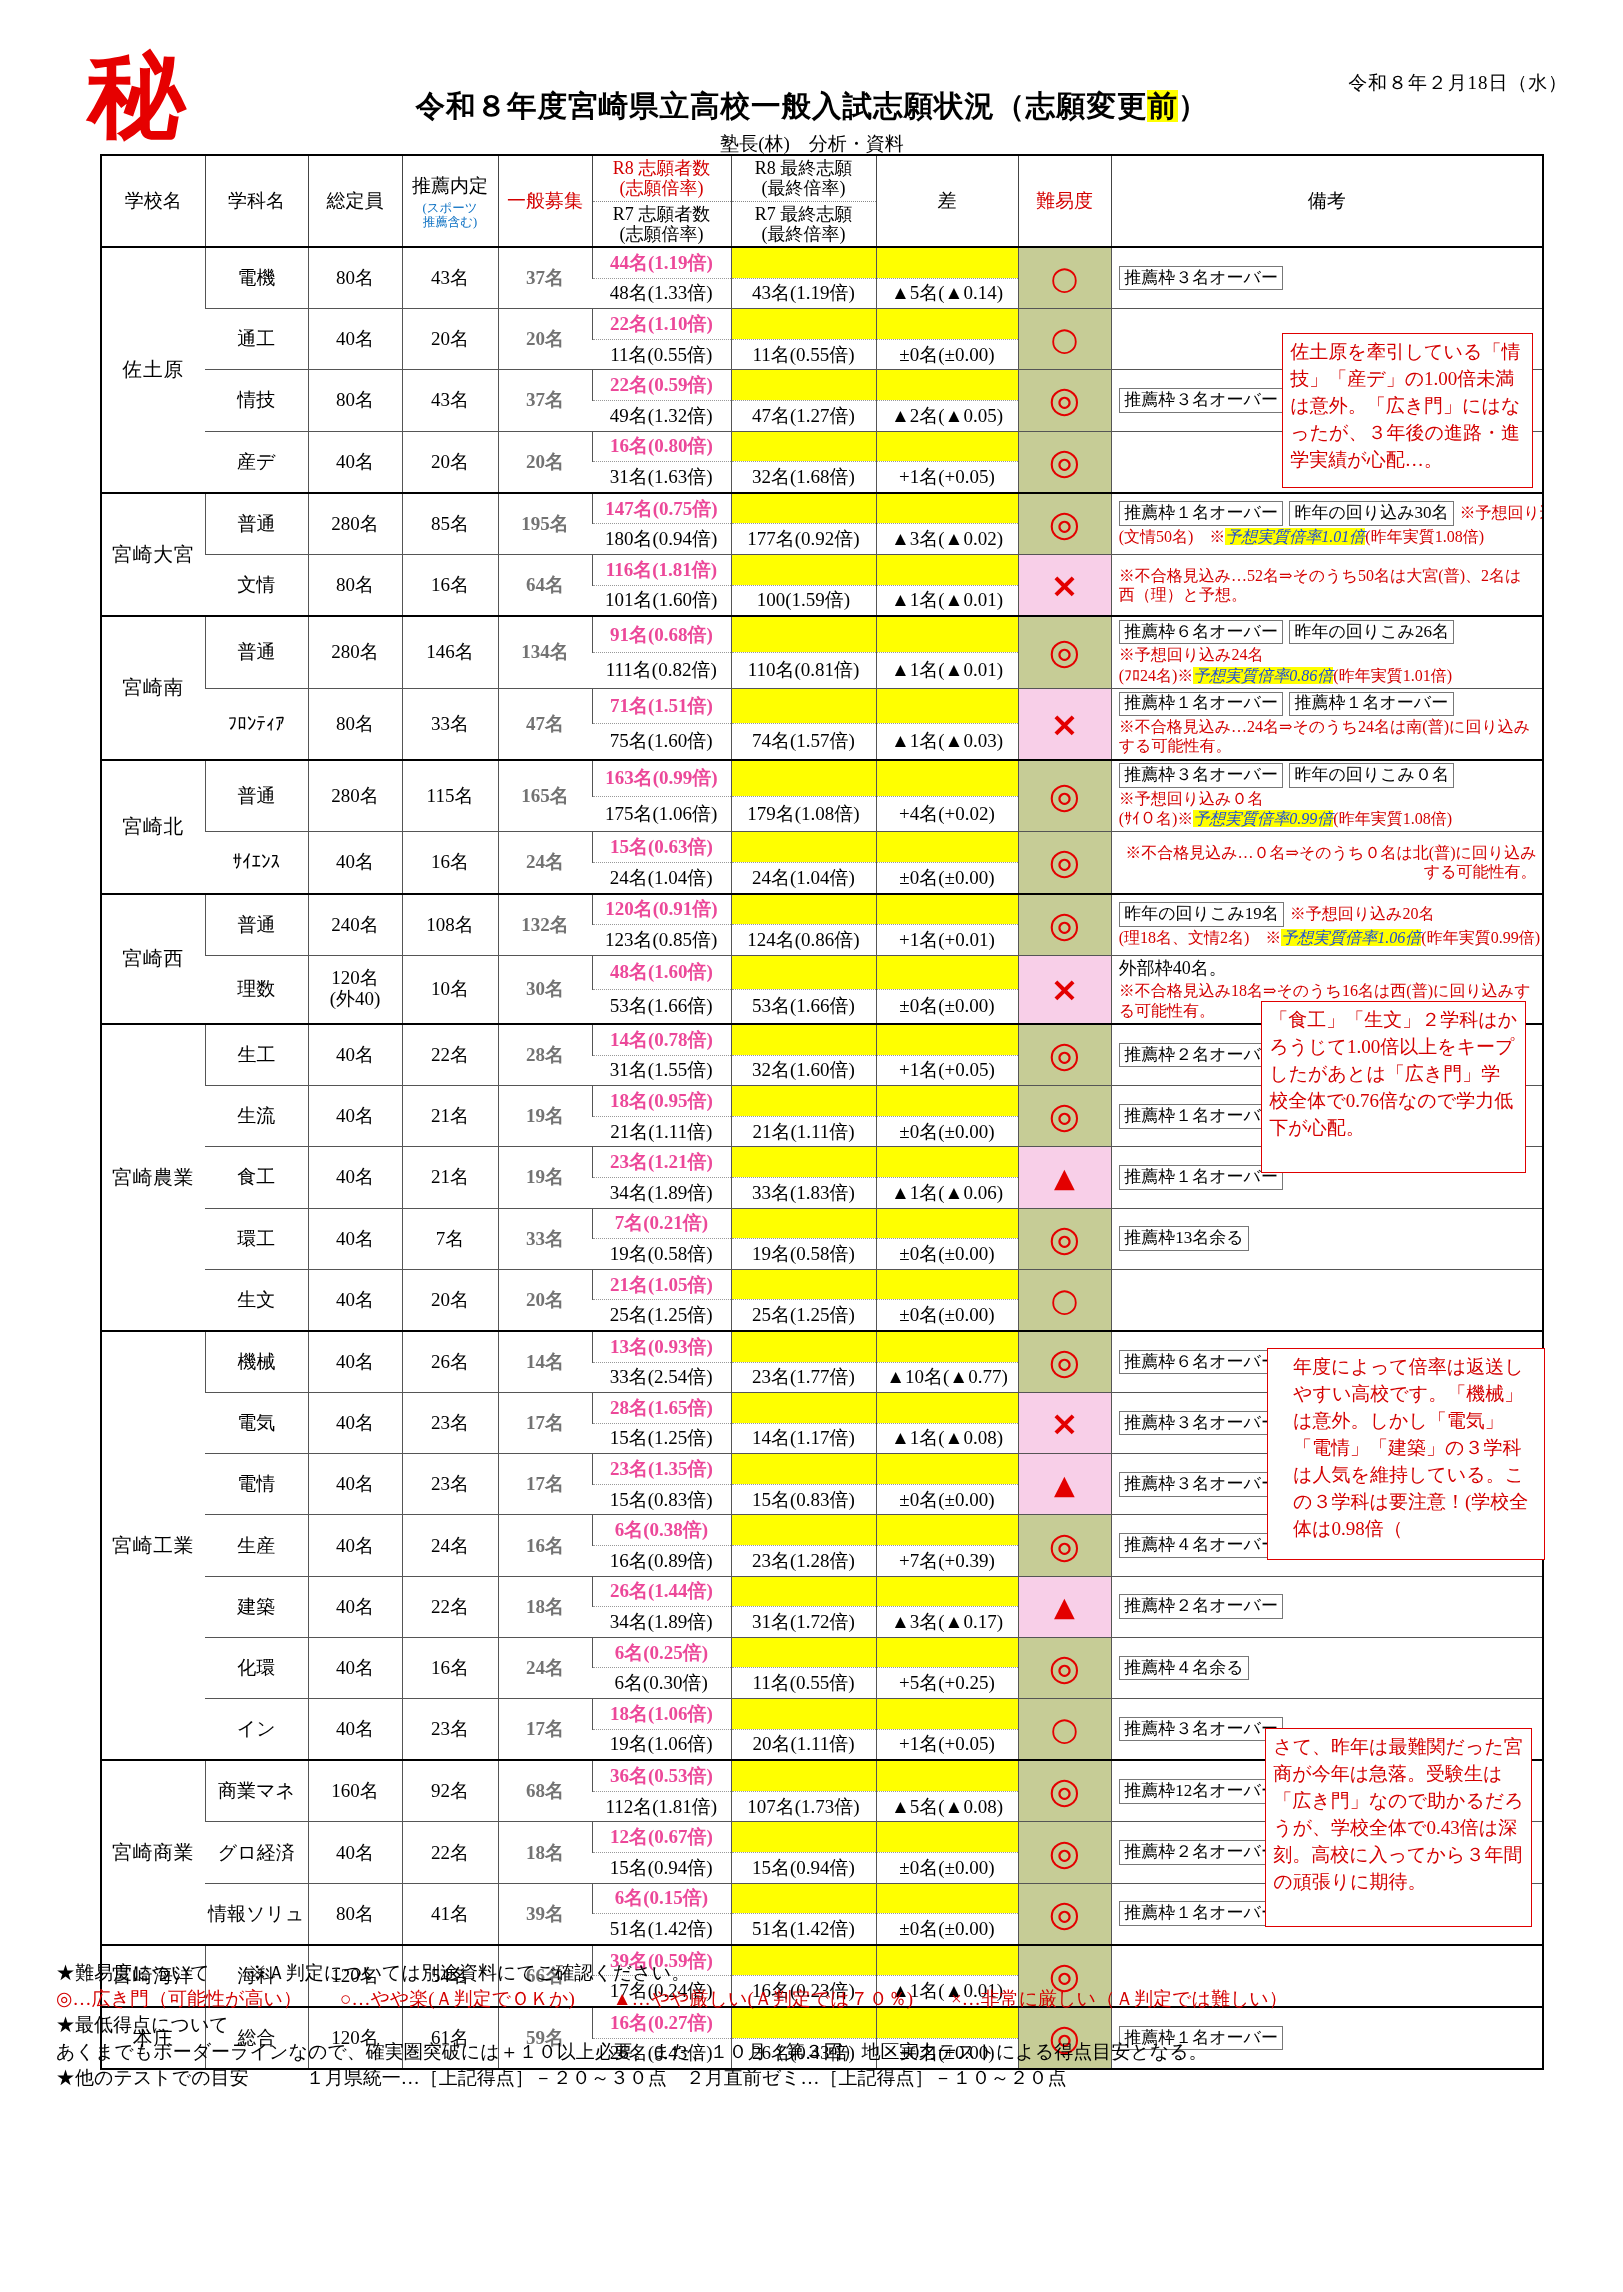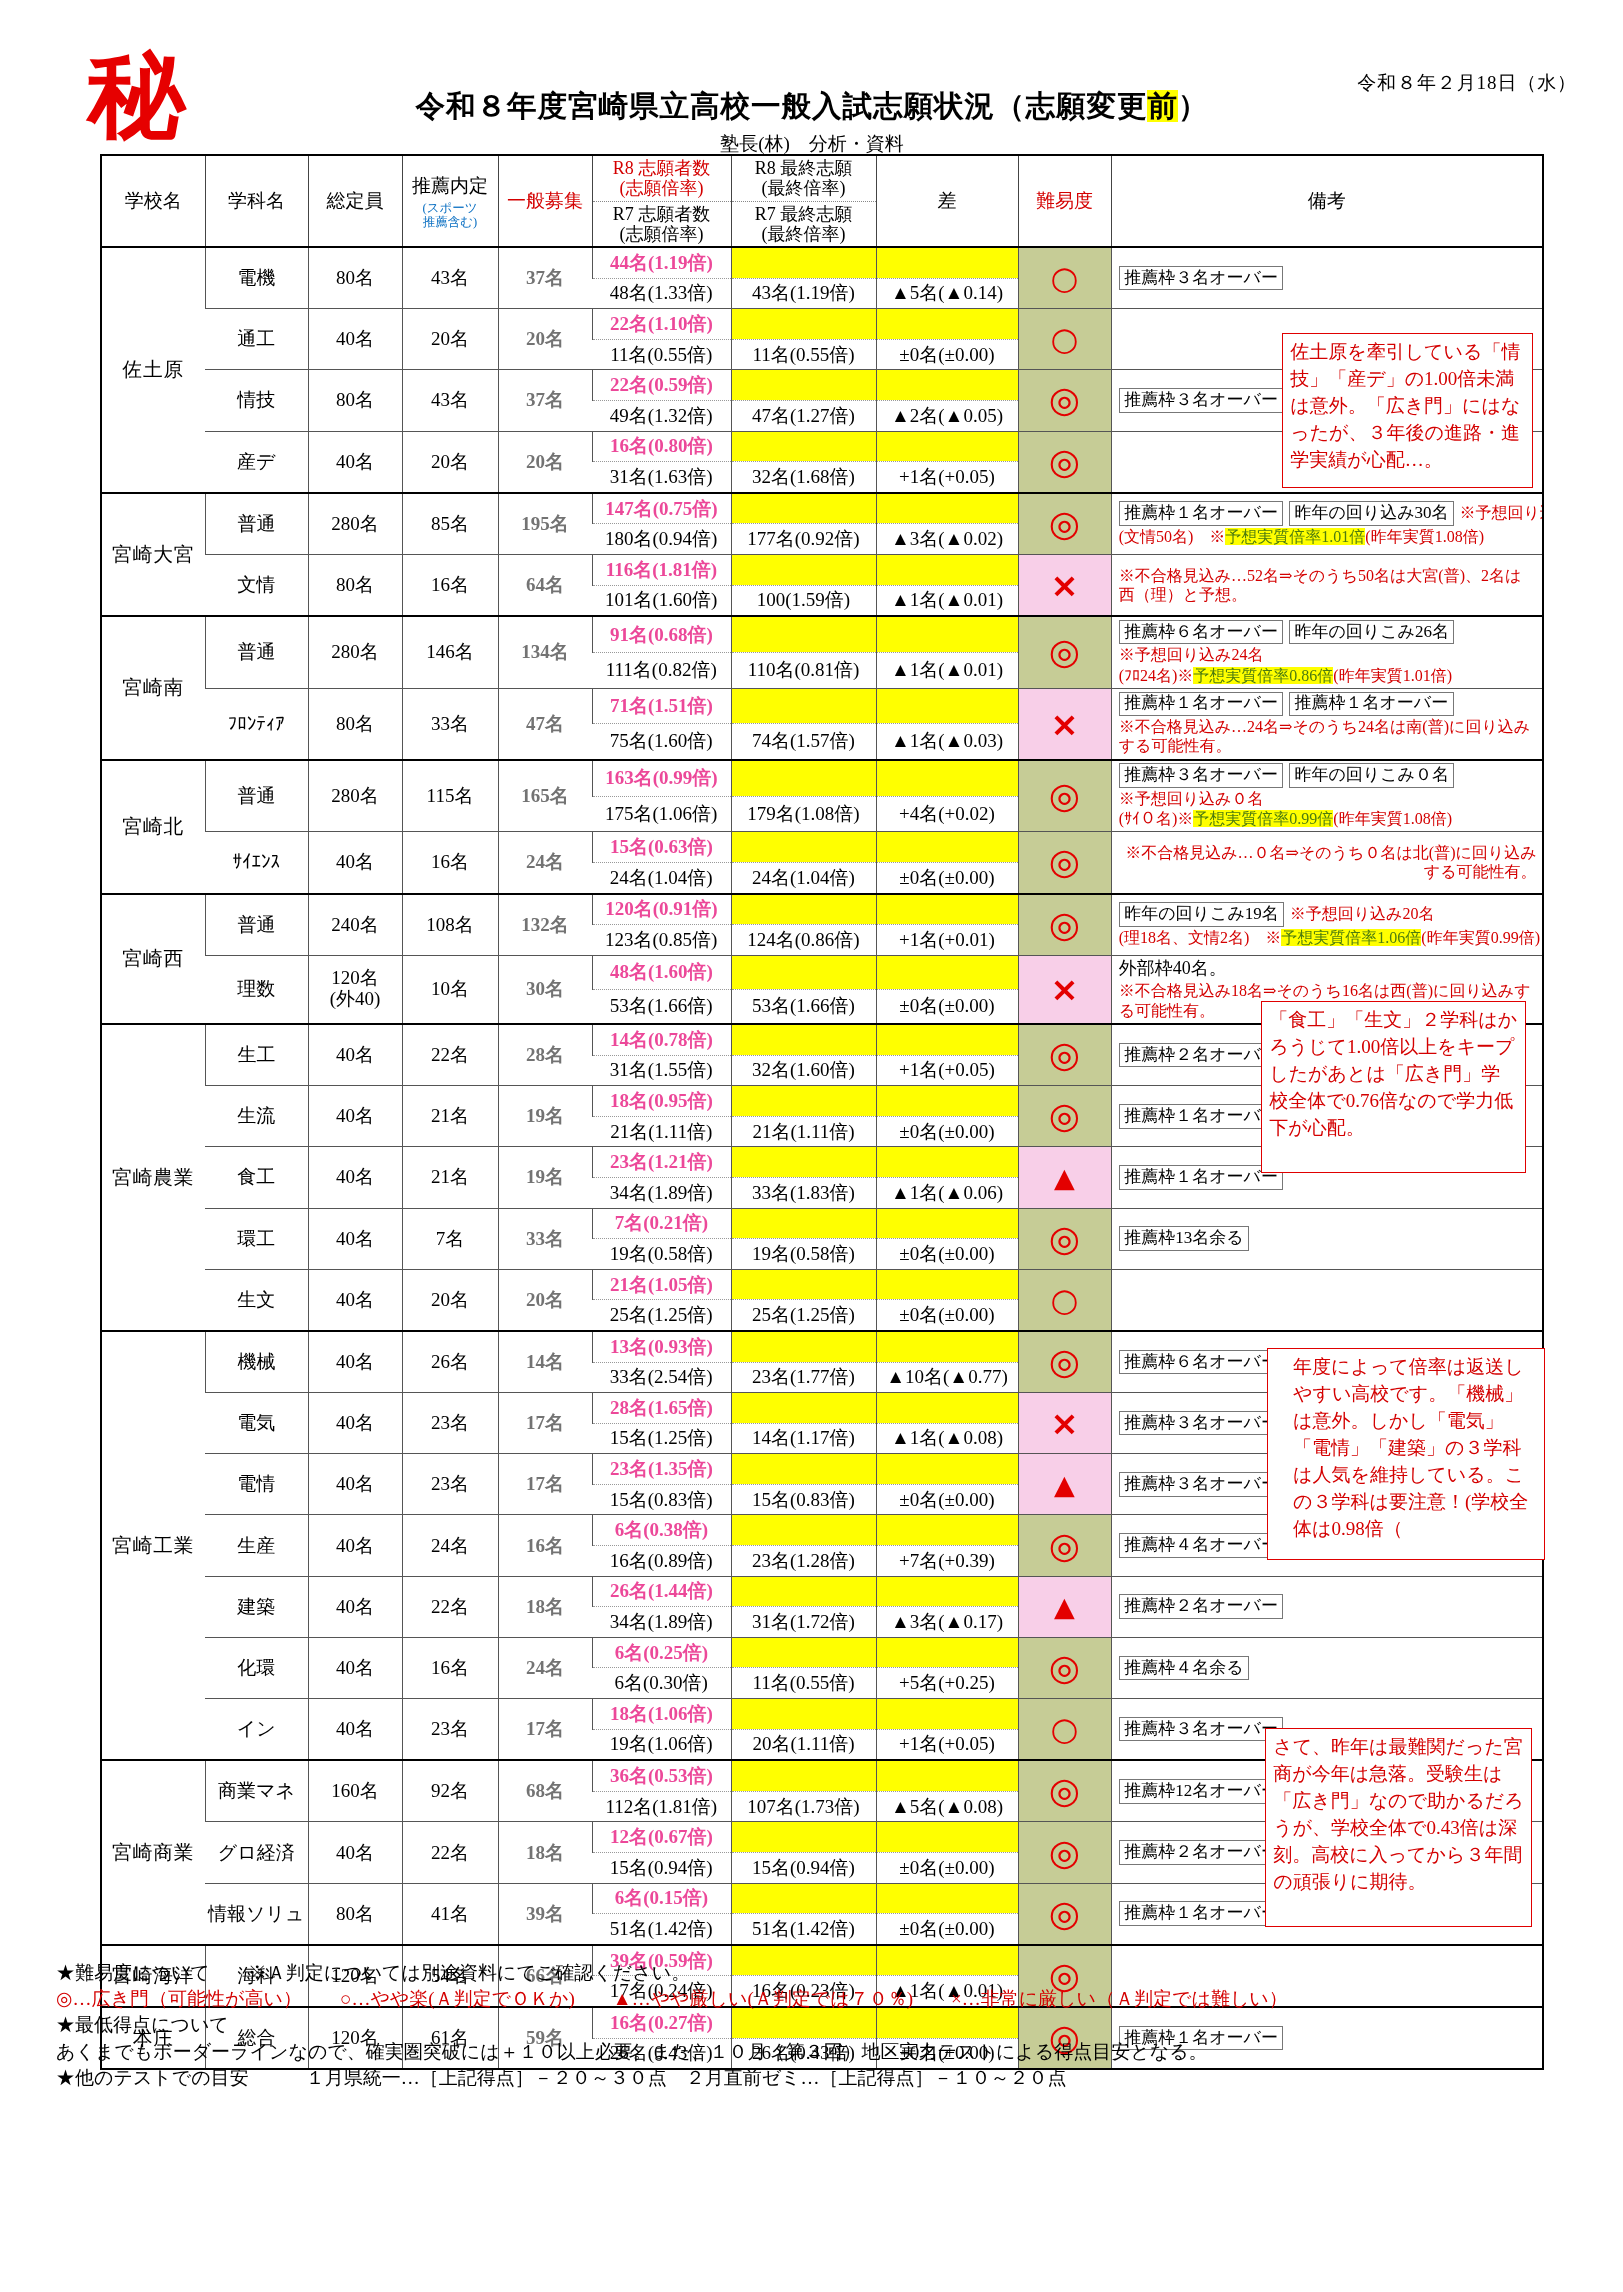--- a/index.html
+++ b/index.html
@@ -1,21 +1,21 @@
 <!DOCTYPE html>
 <html style="font-size:14.3px"><head>
 <meta charset="utf-8">
 <style>
   html,body{margin:0;padding:0;background:#888;}
   #page{position:relative;width:1624px;height:2293px;background:#ffffff;
         font-family:"Liberation Serif","DejaVu Serif",serif;color:#000;overflow:hidden;}
   
   #stamp{position:absolute;left:88px;top:47px;font-size:97px;font-weight:bold;color:#e60000;
          font-family:"Liberation Serif",serif;line-height:1;}
-  #date{position:absolute;right:47px;top:70px;font-size:19px;letter-spacing:0.9px;}
+  #date{position:absolute;right:56px;top:70px;font-size:19px;letter-spacing:0.9px;}
   #title{position:absolute;left:0;top:86px;width:100%;text-align:center;font-size:29.6px;font-weight:bold;letter-spacing:0.9px;}
   #title .hl{background:#ffff00;}
   #subtitle{position:absolute;left:0;top:131px;width:100%;text-align:center;font-size:19px;}
   
   #tblwrap{position:absolute;left:100px;top:154px;}
   table{border-collapse:collapse;table-layout:fixed;width:1442px;border:2.7px solid #000;}
   col.c-school{width:104px}col.c-subject{width:103px}col.c-cap{width:94px}col.c-rec{width:96px}
   col.c-gen{width:94px}col.c-app{width:139px}col.c-fin{width:145px}col.c-diff{width:142px}
   col.c-lvl{width:93px}col.c-rem{width:432px}
   thead td{height:90px;border-left:0.9px solid #444;border-bottom:2.7px solid #000;
@@ -43,21 +43,21 @@
   td.lvl{font-family:"DejaVu Sans",sans-serif;color:#e30000;}
   .sym-dc{font-size:36px;line-height:1;}
   .sym-c{font-size:32px;line-height:1;}
   .sym-t{font-size:27px;line-height:1;}
   .sym-x{font-size:34px;line-height:1;font-weight:bold;}
   td.remarks{text-align:left;vertical-align:middle;padding:1.8px 5.4px 1.8px 7.2px;font-size:16px;line-height:1.22;}
   .rline{white-space:nowrap;margin:0.9px 0;}
   .rbox{display:inline-block;border:0.9px solid #777;background:#fff;color:#000;
         padding:0.9px 4.5px;margin-right:5.4px;font-size:17px;}
   .rred{color:#d40000;}
-  .rhl{color:#4d7c0f;background:#ffff00;}
+  .rhl{color:#1d4ed8;background:#ffff00;font-style:italic;}
   .rblk{color:#000;font-size:18px;}
   
   .fnote{position:absolute;border:1.8px solid #e00000;background:#fff;color:#d40000;
          font-size:19px;line-height:1.42;padding:5.4px 7.2px;z-index:5;}
   
   #footer{position:absolute;left:56px;top:1960px;width:1522px;font-size:19px;line-height:1.38;}
   #footer .red{color:#d40000;}
 </style>
 </head>
 <body>

